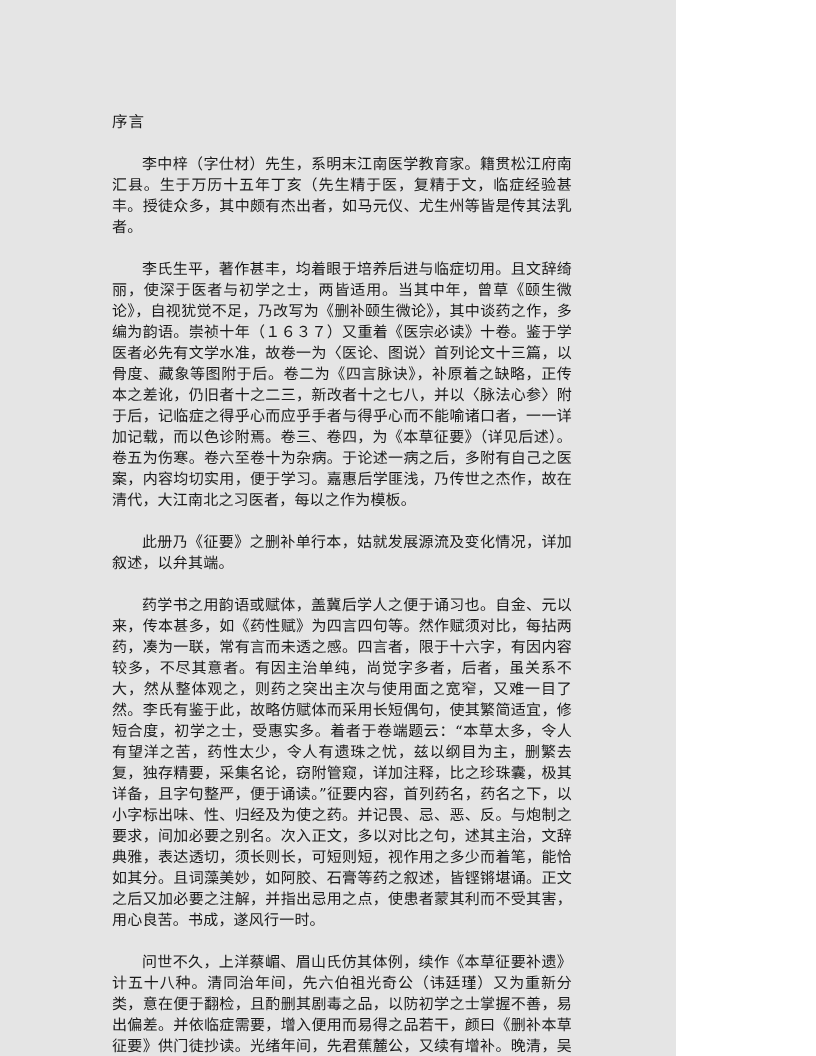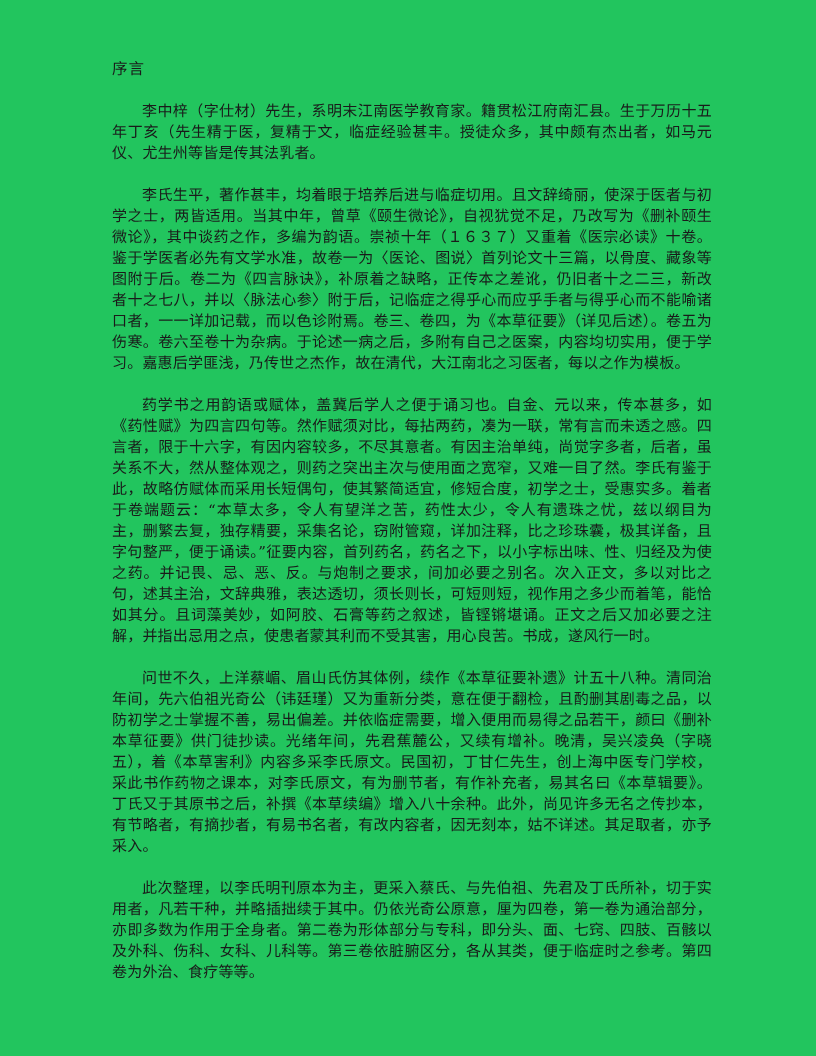--- a/index.html
+++ b/index.html
@@ -2,26 +2,26 @@
 <html lang="zh-CN"><head>
 <meta charset="utf-8">
 <style>
   html, body {
     margin: 0;
     padding: 0;
     background: #ffffff;
   }
   .page {
     position: relative;
-    width: 816px;
+    width: 676px;
     height: 1056px;
-    background: #22c55e;
+    background: #e5e5e5;
     overflow: hidden;
     box-sizing: border-box;
-    padding: 59px 104px 40px 112px;
+    padding: 112px 104px 40px 112px;
     font-family: "DejaVu Serif", "Liberation Serif", serif;
     color: #1a1a1a;
   }
   .doc-title {
     font-size: 15.5px;
     line-height: 21px;
     font-weight: normal;
     margin: 0 0 21px 0;
     letter-spacing: 1px;
   }
@@ -41,17 +41,18 @@
 </style>
 </head>
 <body>
 
 <div class="page">
   <h1 class="doc-title">序言</h1>
 
   <div class="doc-body">
     <p>李中梓（字仕材）先生，系明末江南医学教育家。籍贯松江府南汇县。生于万历十五年丁亥（先生精于医，复精于文，临症经验甚丰。授徒众多，其中颇有杰出者，如马元仪、尤生州等皆是传其法乳者。</p>
     <p>李氏生平，著作甚丰，均着眼于培养后进与临症切用。且文辞绮丽，使深于医者与初学之士，两皆适用。当其中年，曾草《颐生微论》，自视犹觉不足，乃改写为《删补颐生微论》，其中谈药之作，多编为韵语。崇祯十年（１６３７）又重着《医宗必读》十卷。鉴于学医者必先有文学水准，故卷一为〈医论、图说〉首列论文十三篇，以骨度、藏象等图附于后。卷二为《四言脉诀》，补原着之缺略，正传本之差讹，仍旧者十之二三，新改者十之七八，并以〈脉法心参〉附于后，记临症之得乎心而应乎手者与得乎心而不能喻诸口者，一一详加记载，而以色诊附焉。卷三、卷四，为《本草征要》（详见后述）。卷五为伤寒。卷六至卷十为杂病。于论述一病之后，多附有自己之医案，内容均切实用，便于学习。嘉惠后学匪浅，乃传世之杰作，故在清代，大江南北之习医者，每以之作为模板。</p>
+    <p>此册乃《征要》之删补单行本，姑就发展源流及变化情况，详加叙述，以弁其端。</p>
     <p>药学书之用韵语或赋体，盖冀后学人之便于诵习也。自金、元以来，传本甚多，如《药性赋》为四言四句等。然作赋须对比，每拈两药，凑为一联，常有言而未透之感。四言者，限于十六字，有因内容较多，不尽其意者。有因主治单纯，尚觉字多者，后者，虽关系不大，然从整体观之，则药之突出主次与使用面之宽窄，又难一目了然。李氏有鉴于此，故略仿赋体而采用长短偶句，使其繁简适宜，修短合度，初学之士，受惠实多。着者于卷端题云：“本草太多，令人有望洋之苦，药性太少，令人有遗珠之忧，兹以纲目为主，删繁去复，独存精要，采集名论，窃附管窥，详加注释，比之珍珠囊，极其详备，且字句整严，便于诵读。”征要内容，首列药名，药名之下，以小字标出味、性、归经及为使之药。并记畏、忌、恶、反。与炮制之要求，间加必要之别名。次入正文，多以对比之句，述其主治，文辞典雅，表达透切，须长则长，可短则短，视作用之多少而着笔，能恰如其分。且词藻美妙，如阿胶、石膏等药之叙述，皆铿锵堪诵。正文之后又加必要之注解，并指出忌用之点，使患者蒙其利而不受其害，用心良苦。书成，遂风行一时。</p>
     <p>问世不久，上洋蔡嵋、眉山氏仿其体例，续作《本草征要补遗》计五十八种。清同治年间，先六伯祖光奇公（讳廷瑾）又为重新分类，意在便于翻检，且酌删其剧毒之品，以防初学之士掌握不善，易出偏差。并依临症需要，增入便用而易得之品若干，颜曰《删补本草征要》供门徒抄读。光绪年间，先君蕉麓公，又续有增补。晚清，吴兴凌奂（字晓五），着《本草害利》内容多采李氏原文。民国初，丁甘仁先生，创上海中医专门学校，采此书作药物之课本，对李氏原文，有为删节者，有作补充者，易其名曰《本草辑要》。丁氏又于其原书之后，补撰《本草续编》增入八十余种。此外，尚见许多无名之传抄本，有节略者，有摘抄者，有易书名者，有改内容者，因无刻本，姑不详述。其足取者，亦予采入。</p>
     <p>此次整理，以李氏明刊原本为主，更采入蔡氏、与先伯祖、先君及丁氏所补，切于实用者，凡若干种，并略插拙续于其中。仍依光奇公原意，厘为四卷，第一卷为通治部分，亦即多数为作用于全身者。第二卷为形体部分与专科，即分头、面、七窍、四肢、百骸以及外科、伤科、女科、儿科等。第三卷依脏腑区分，各从其类，便于临症时之参考。第四卷为外治、食疗等等。</p>
   </div>
 </div>
 
 </body></html>

